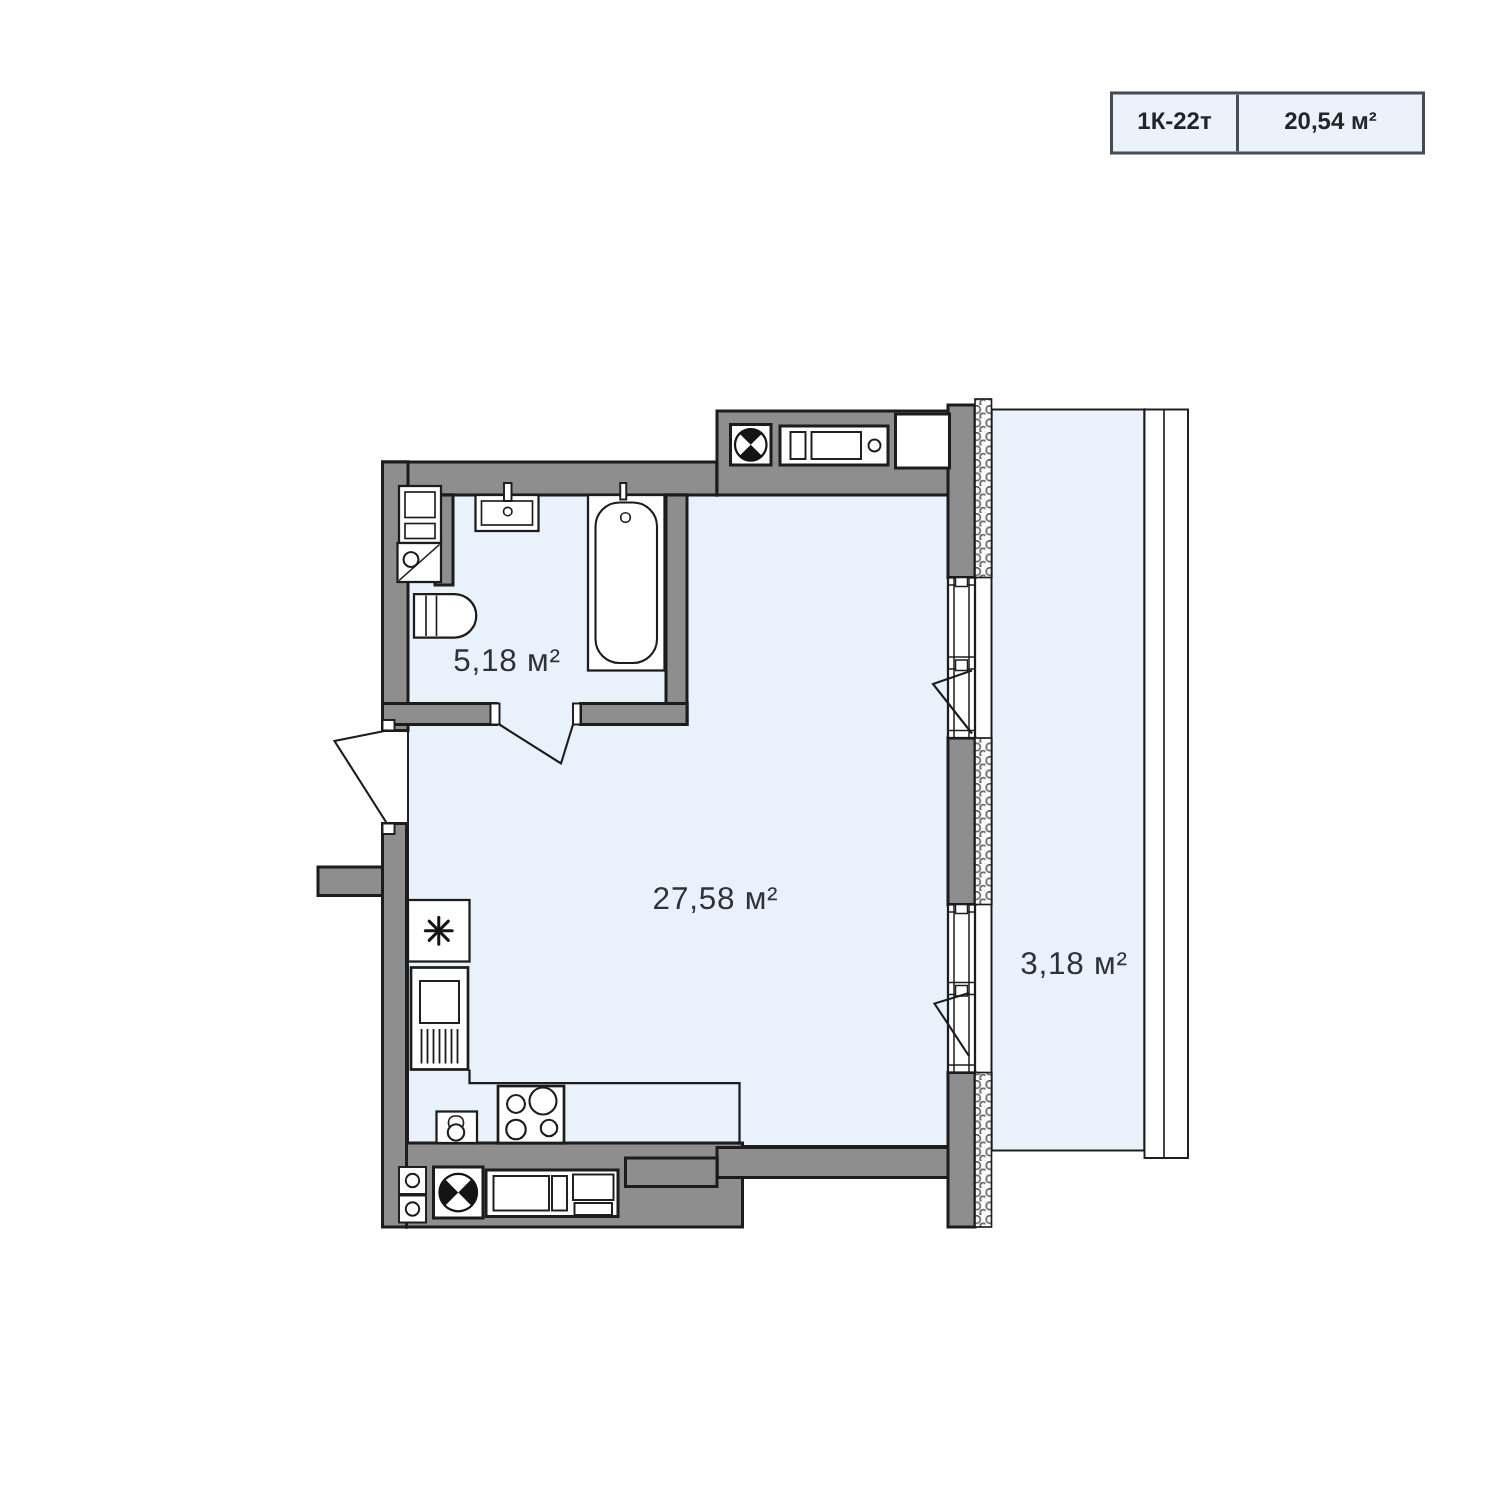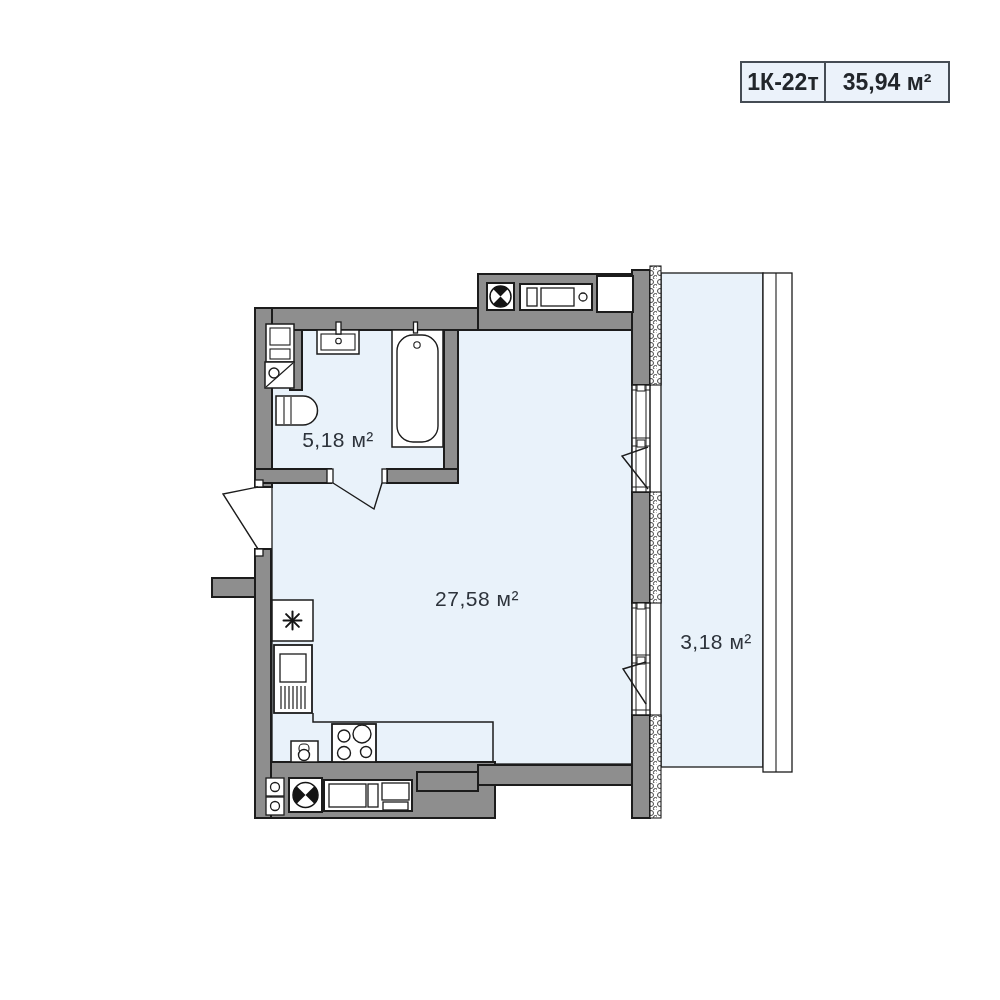--- a/index.html
+++ b/index.html
@@ -4,35 +4,35 @@
 <style>
   html,body{margin:0;padding:0;background:#ffffff;}
   #canvas{
     position:relative;width:1000px;height:1000px;background:#ffffff;
     font-family:"Liberation Sans",sans-serif;overflow:hidden;
   }
   #plan-svg{position:absolute;left:0;top:0;}
   .unit-badge{
     position:absolute;left:740px;top:61px;width:210px;height:42px;
     display:flex;border:2.5px solid #454c54;background:#ebf2fa;
-    box-sizing:border-box;color:#22262b;font-weight:bold;font-size:23px;
+    box-sizing:border-box;color:#22262b;font-weight:bold;font-size:16px;
   }
   .unit-badge .cell{display:flex;align-items:center;justify-content:center;box-sizing:border-box;}
   .unit-badge .cell.code{width:84px;border-right:2.5px solid #454c54;}
   .unit-badge .cell.area{flex:1;}
   text.area-label{fill:#2d333b;font-size:21px;font-family:"Liberation Sans",sans-serif;letter-spacing:.5px;}
 </style>
 </head>
 <body>
 
 <div id="canvas">
 
   <div class="unit-badge">
     <div class="cell code">1К-22т</div>
-    <div class="cell area">35,94 м²</div>
+    <div class="cell area">20,54 м²</div>
   </div>
 
   <svg id="plan-svg" width="1000" height="1000" viewBox="0 0 1000 1000">
     <defs>
       <pattern id="pebble" width="9" height="9" patternUnits="userSpaceOnUse">
         <rect width="9" height="9" fill="#ffffff"></rect>
         <circle cx="3" cy="3" r="2.5" fill="#ffffff" stroke="#474747" stroke-width="1"></circle>
         <circle cx="7.5" cy="7.6" r="2.1" fill="#ffffff" stroke="#474747" stroke-width="1"></circle>
       </pattern>
     </defs>

